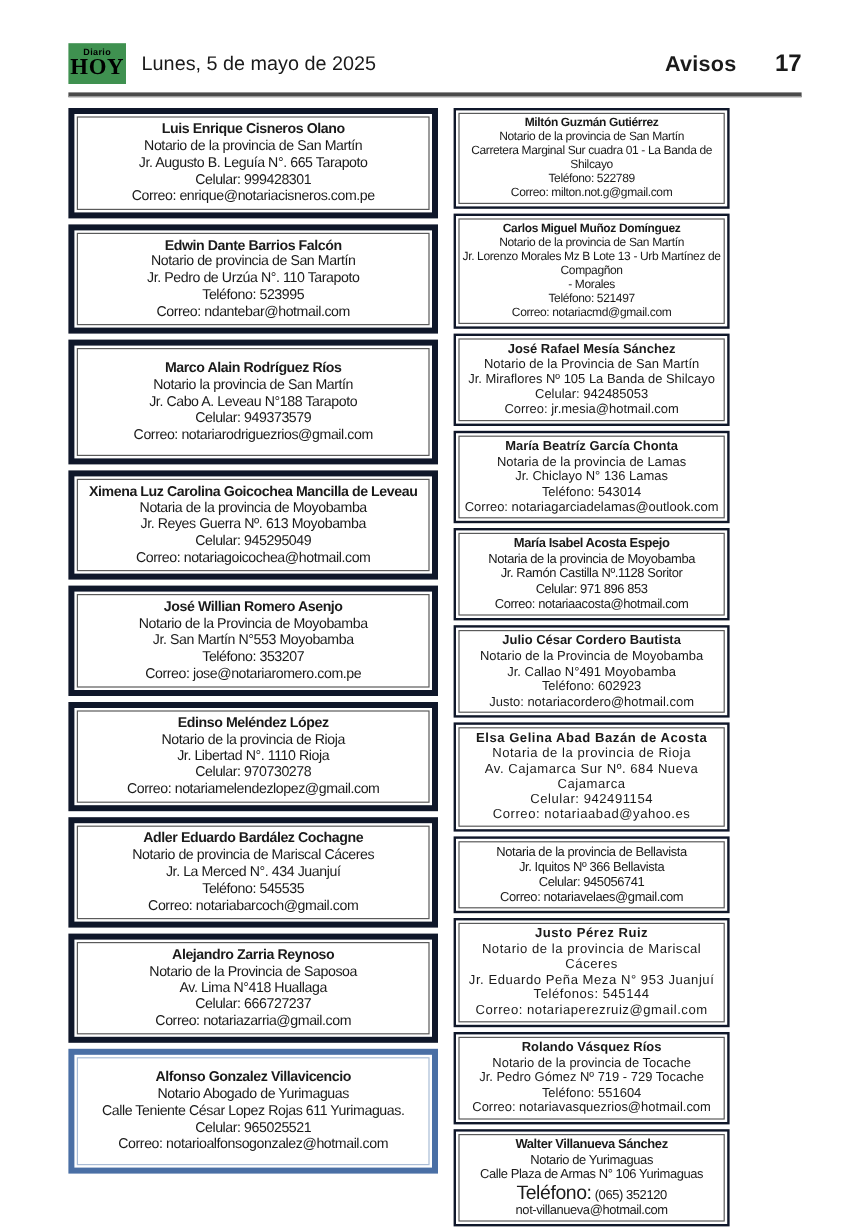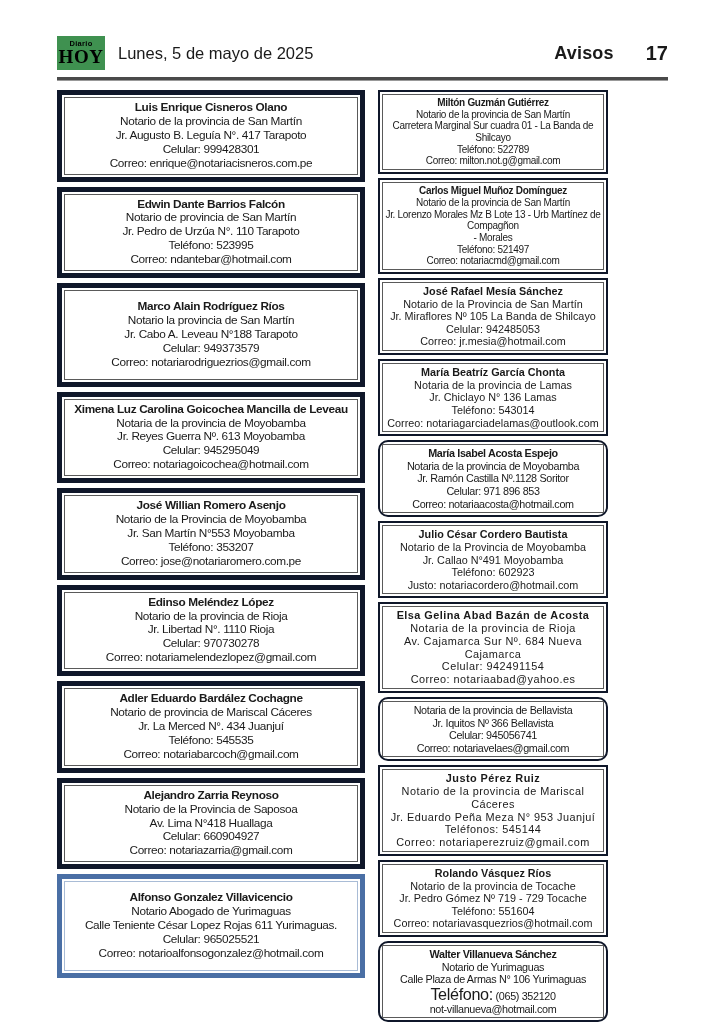--- a/index.html
+++ b/index.html
@@ -30,21 +30,21 @@
   .notice .inner{border:1px solid #5a5a5a;text-align:center;padding:3px 3px;}
   .col-left .notice{font-size:11.8px;line-height:1.18;letter-spacing:-.35px;}
   .col-right .notice{font-size:10.8px;line-height:1.17;margin-bottom:4px;border-width:2px;}
   .col-right .notice .inner{padding:2px 2px;}
   .notice .nm{font-weight:bold;}
   .notice .ln.u{}
   .notice.roomy .inner{padding-top:9px;padding-bottom:9px;}
   .notice.blue{border-color:#4a6fa5;}
   .notice.blue .inner{border-color:#a9bcd6;}
   .notice.f-sm{font-size:10px;letter-spacing:-.3px;}
-  .notice.f-narrow{letter-spacing:-.35px;border-radius:10px;}
+  .notice.f-narrow{letter-spacing:-.35px;}
   .notice.f-wide{letter-spacing:.45px;font-size:10.9px;}
   .notice .big{font-size:1.5em;line-height:1;}
   
   .banner{
     margin-top:7px;background:#45a049;color:#ffffff;text-align:center;
     font-weight:bold;font-size:17.5px;letter-spacing:-.3px;
     padding:10px 0 12px 0;
   }
 </style>
 </head>
@@ -62,21 +62,21 @@
     <span class="page-num">17</span>
   </div>
   <div class="header-rule"></div>
 
   <div class="columns">
     <div class="col col-left" id="col-left">
         <div class="notice">
           <div class="inner">
             <div class="nm">Luis Enrique Cisneros Olano</div>
             <div class="ln">Notario de la provincia de San Martín</div>
-            <div class="ln">Jr. Augusto B. Leguía N°. 417 Tarapoto</div>
+            <div class="ln">Jr. Augusto B. Leguía N°. 665 Tarapoto</div>
             <div class="ln">Celular: 999428301</div>
             <div class="ln">Correo: enrique@notariacisneros.com.pe</div>
           </div>
         </div>
         <div class="notice">
           <div class="inner">
             <div class="nm">Edwin Dante Barrios Falcón</div>
             <div class="ln">Notario de provincia de San Martín</div>
             <div class="ln">Jr. Pedro de Urzúa N°. 110 Tarapoto</div>
             <div class="ln">Teléfono: 523995</div>
@@ -126,21 +126,21 @@
             <div class="ln">Jr. La Merced N°. 434 Juanjuí</div>
             <div class="ln">Teléfono: 545535</div>
             <div class="ln">Correo: notariabarcoch@gmail.com</div>
           </div>
         </div>
         <div class="notice">
           <div class="inner">
             <div class="nm">Alejandro Zarria Reynoso</div>
             <div class="ln">Notario de la Provincia de Saposoa</div>
             <div class="ln">Av. Lima N°418 Huallaga</div>
-            <div class="ln">Celular: 660904927</div>
+            <div class="ln">Celular: 666727237</div>
             <div class="ln">Correo: notariazarria@gmail.com</div>
           </div>
         </div>
         <div class="notice blue roomy">
           <div class="inner">
             <div class="nm">Alfonso Gonzalez Villavicencio</div>
             <div class="ln">Notario Abogado de Yurimaguas</div>
             <div class="ln">Calle Teniente César Lopez Rojas 611 Yurimaguas.</div>
             <div class="ln">Celular: 965025521</div>
             <div class="ln">Correo: notarioalfonsogonzalez@hotmail.com</div>

